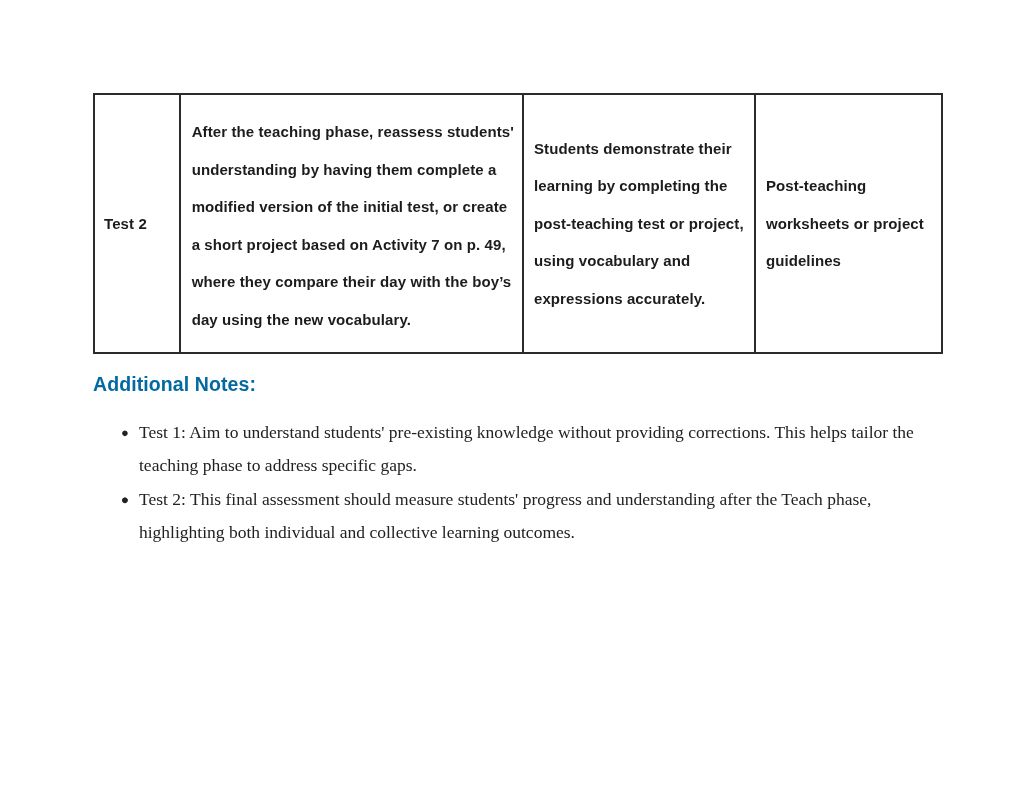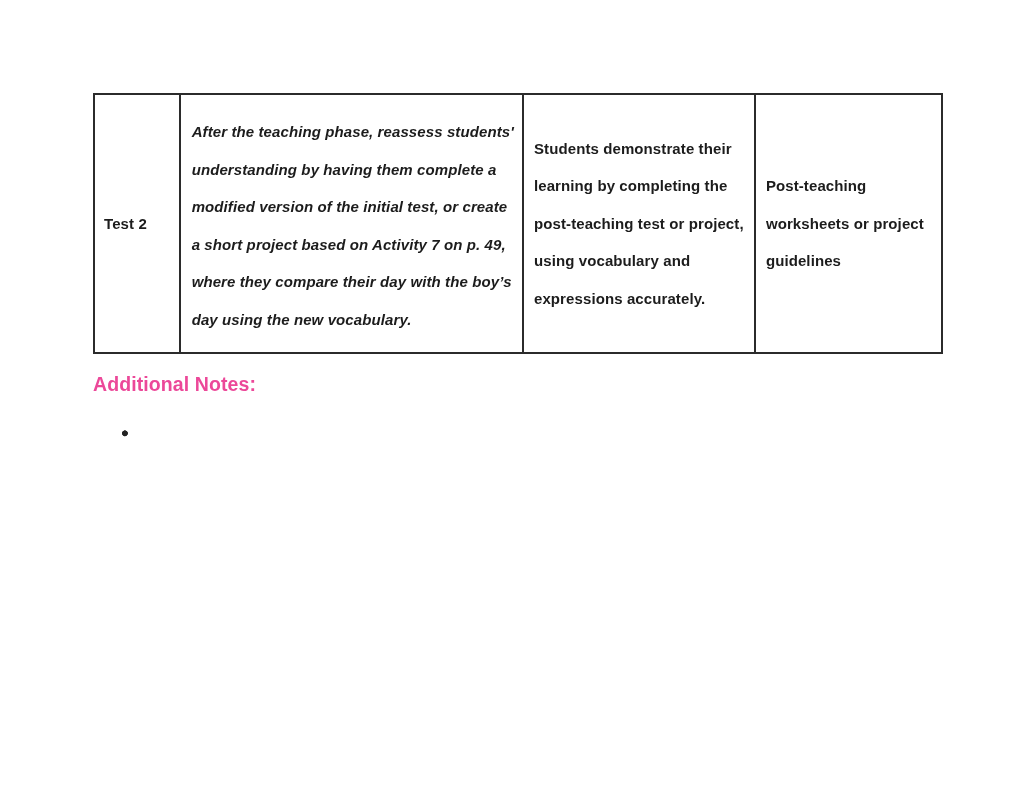--- a/index.html
+++ b/index.html
@@ -29,32 +29,32 @@
     align-items: center;
     border-right: 2px solid #2b2b2b;
     font-size: 15px;
     line-height: 37.5px;
     color: #1c1c1c;
     font-weight: 600;
     letter-spacing: 0.1px;
   }
   .cell:last-child { border-right: none; justify-content: flex-end; }
   .cell-label    { width: 86px;  padding: 0 6px 0 9px; }
-  .cell-activity { width: 345px; padding: 4px 8px 0 11px; font-style: italic; }
+  .cell-activity { width: 345px; padding: 4px 8px 0 11px; }
   .cell-outcome  { width: 233px; padding: 0 10px 0 10px; }
   .cell-materials{ width: 186px; padding: 0 6px 0 10px; }
 
   
   .notes-heading {
     position: absolute;
     left: 93px;
     top: 373px;
     font-size: 19.5px;
     font-weight: 700;
-    color: #ec4899;
+    color: #0369a1;
     letter-spacing: 0.1px;
   }
   .notes-list {
     position: absolute;
     left: 139px;
     top: 416px;
     width: 800px;
     font-family: "Liberation Serif", "DejaVu Serif", serif;
     font-size: 17.5px;
     line-height: 33.4px;
@@ -90,22 +90,24 @@
     <div class="cell cell-materials">
       <div>Post-teaching worksheets or project guidelines</div>
     </div>
   </div>
 
   <div class="notes-heading">Additional Notes:</div>
 
   <ul class="notes-list">
     <li>
       <span class="bullet">●</span>
+      <span>Test 1: Aim to understand students' pre-existing knowledge without providing corrections. This helps tailor the teaching phase to address specific gaps.</span>
     </li>
     <li>
       <span class="bullet">●</span>
     </li>
     <li>
       <span class="bullet">●</span>
+      <span>Test 2: This final assessment should measure students' progress and understanding after the Teach phase, highlighting both individual and collective learning outcomes.</span>
     </li>
   </ul>
 
 </div>
 
 </body></html>

